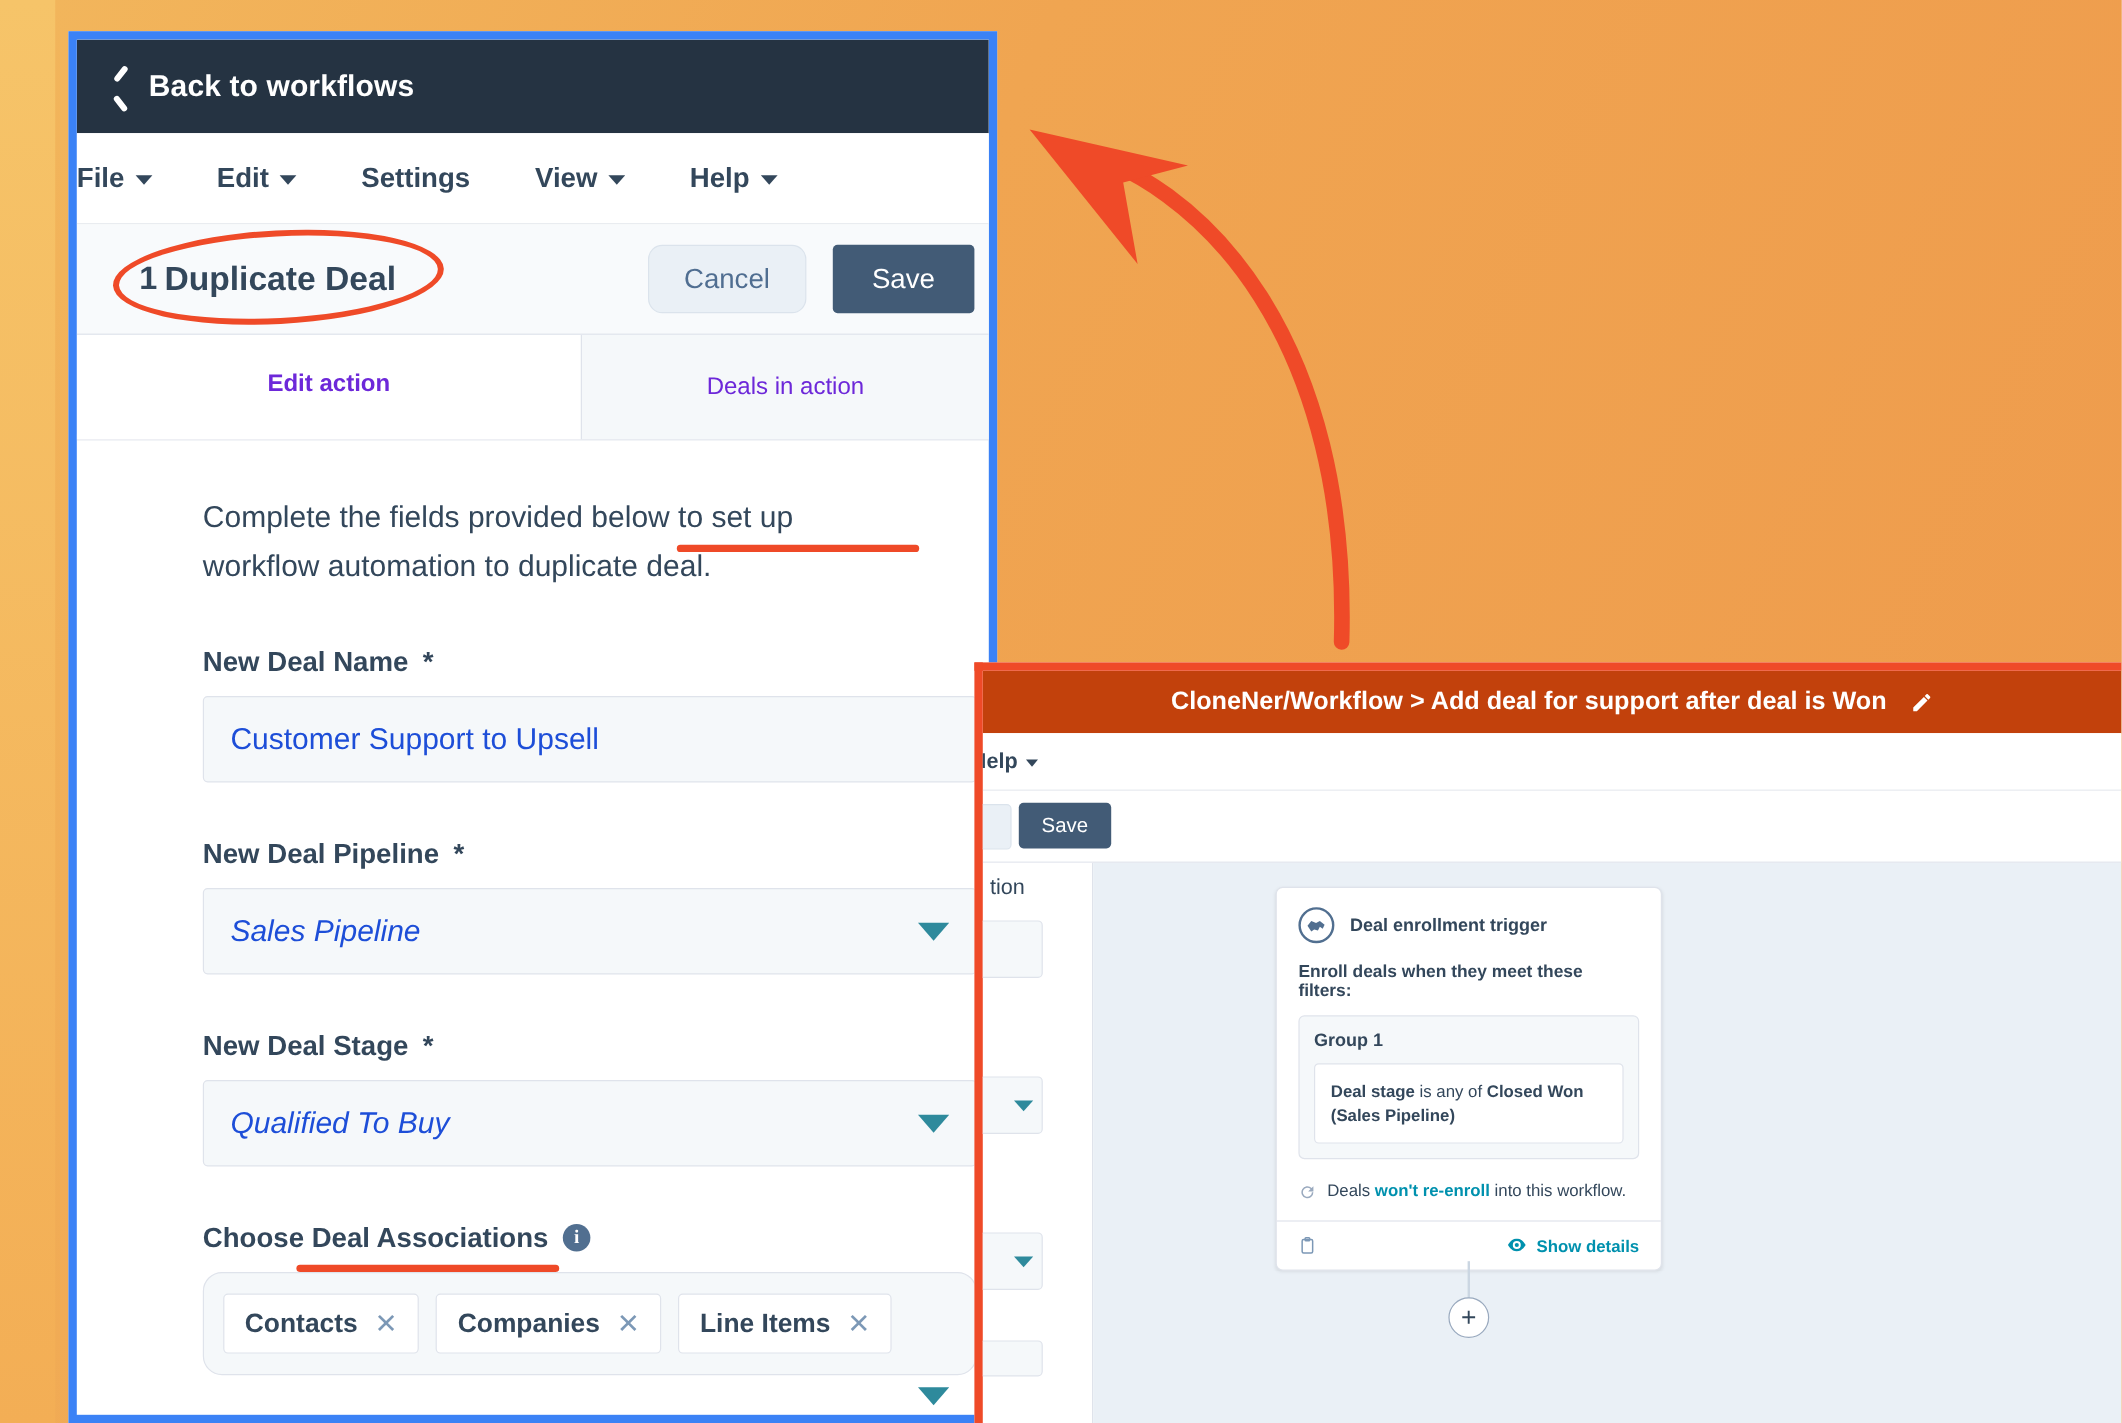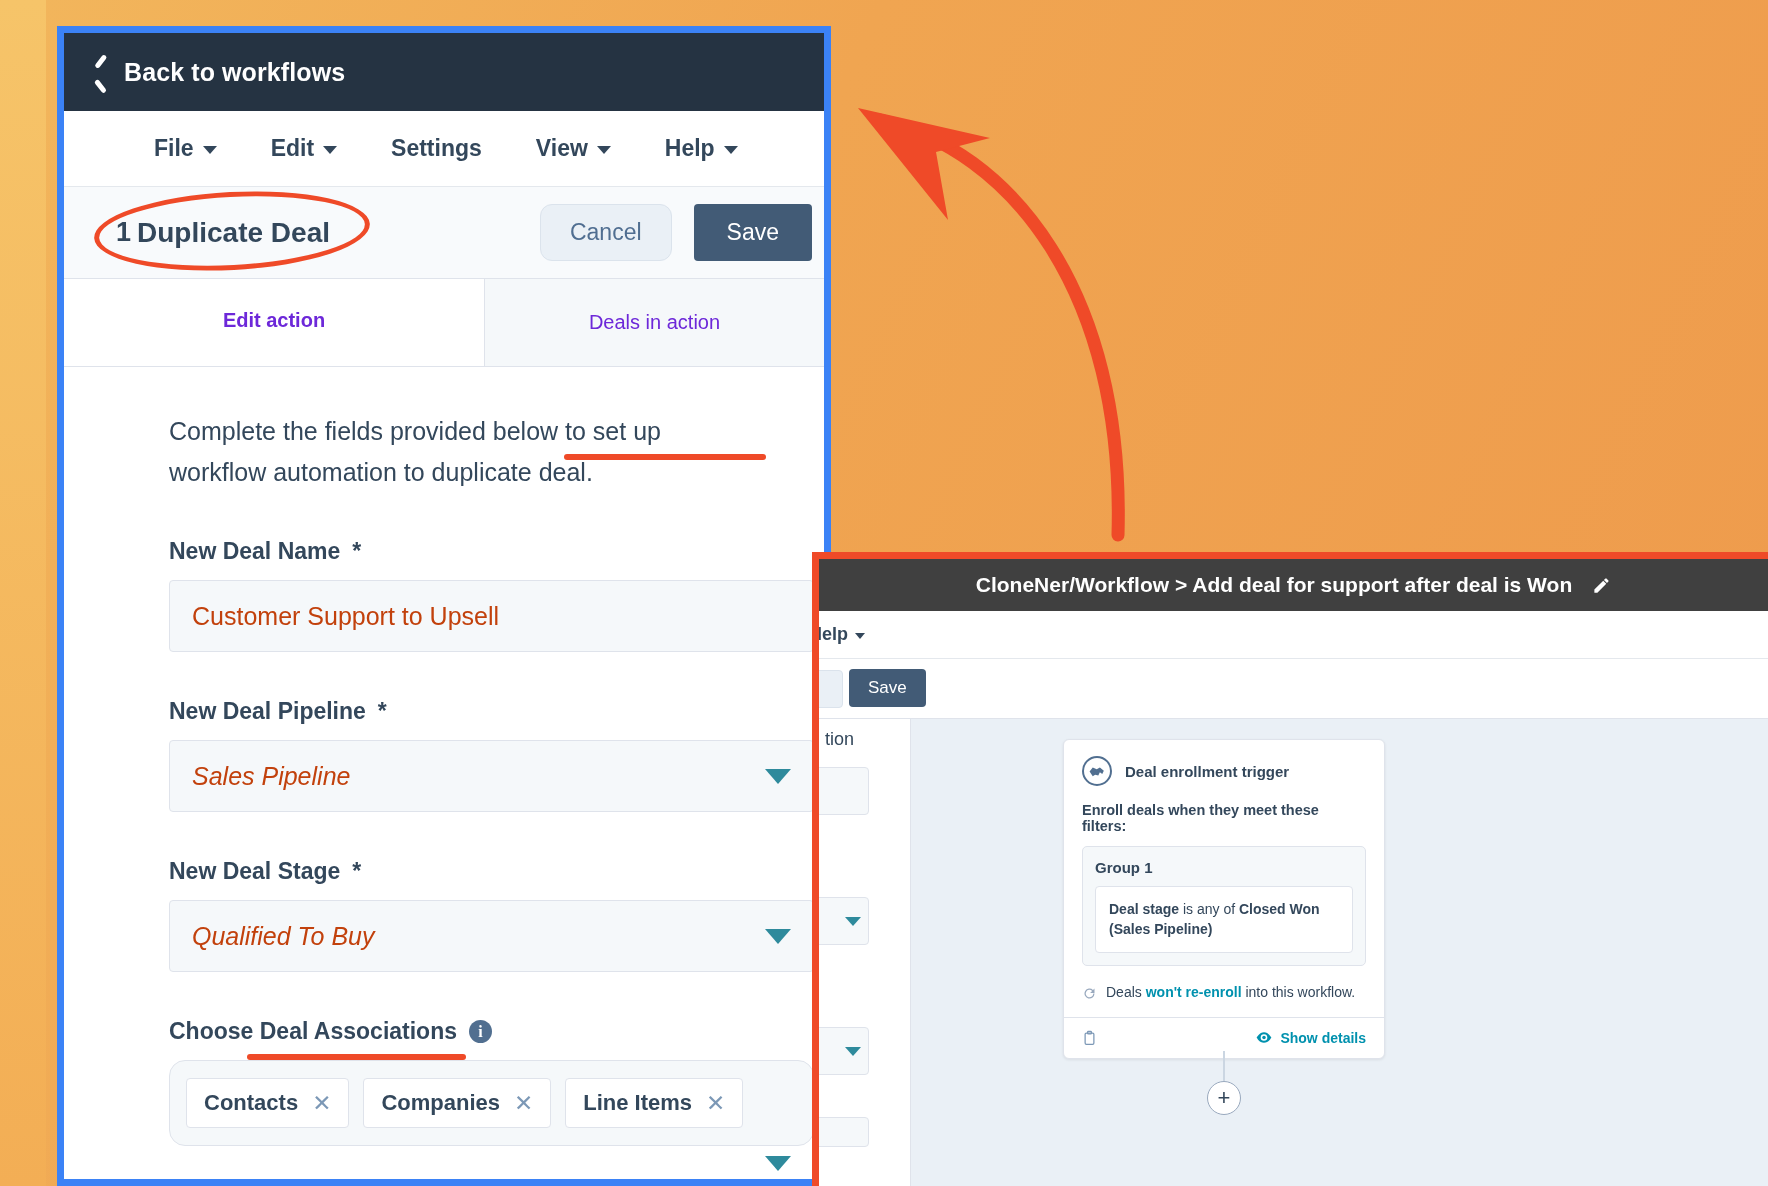--- a/index.html
+++ b/index.html
@@ -46,21 +46,20 @@
   .chev-left::before { top: 6px; transform: rotate(-52deg); transform-origin: left center; }
   .chev-left::after  { top: 19px; transform: rotate(52deg); transform-origin: left center; }
   #back-label {
     color: #ffffff; font-size: 25px; font-weight: bold; letter-spacing: .1px;
   }
 
   
   #menu-bar {
     height: 76px;
     display: flex; align-items: center;
-    padding-left: 90px;
     gap: 54px;
     background: #ffffff;
     border-bottom: 1px solid #e4e8ed;
   }
   .menu-item {
     display: flex; align-items: center; gap: 9px;
     color: #33475b; font-size: 23px; font-weight: bold;
     cursor: pointer; white-space: nowrap;
   }
   .caret {
@@ -142,21 +141,21 @@
   .field-block { padding: 0 0 0 105px; margin-top: 46px; }
   .field-label {
     font-size: 23px; font-weight: bold; color: #33475b; margin-bottom: 15px;
     display: flex; align-items: center; gap: 12px; position: relative;
   }
   .required-star { font-weight: bold; }
   .text-input, .select-input {
     width: 645px; height: 72px;
     background: #f5f8fa;
     border: 1px solid #dfe3eb; border-radius: 4px;
-    font-size: 25px; color: #c2410c;
+    font-size: 25px; color: #1d4ed8;
     padding: 0 22px;
     font-family: inherit;
     display: flex; align-items: center;
   }
   .select-input { justify-content: space-between; cursor: pointer; font-style: italic; }
   .sel-caret {
     width: 0; height: 0;
     border-left: 13px solid transparent;
     border-right: 13px solid transparent;
     border-top: 15px solid #2e8a9c;
@@ -206,21 +205,21 @@
   #right-window {
     position: absolute;
     left: 812px; top: 552px;
     width: 956px; height: 634px;
     border: 7px solid #ef4a28;
     border-right: none; border-bottom: none;
     background: #ffffff;
     overflow: hidden;
   }
   #right-topbar {
-    height: 52px; background: #404040;
+    height: 52px; background: #c2410c;
     display: flex; align-items: center; justify-content: center;
     gap: 20px;
   }
   #right-title {
     color: #ffffff; font-size: 21px; font-weight: bold;
   }
   #pencil-icon { width: 19px; height: 19px; cursor: pointer; }
 
   #right-menubar {
     height: 48px; background: #ffffff;

